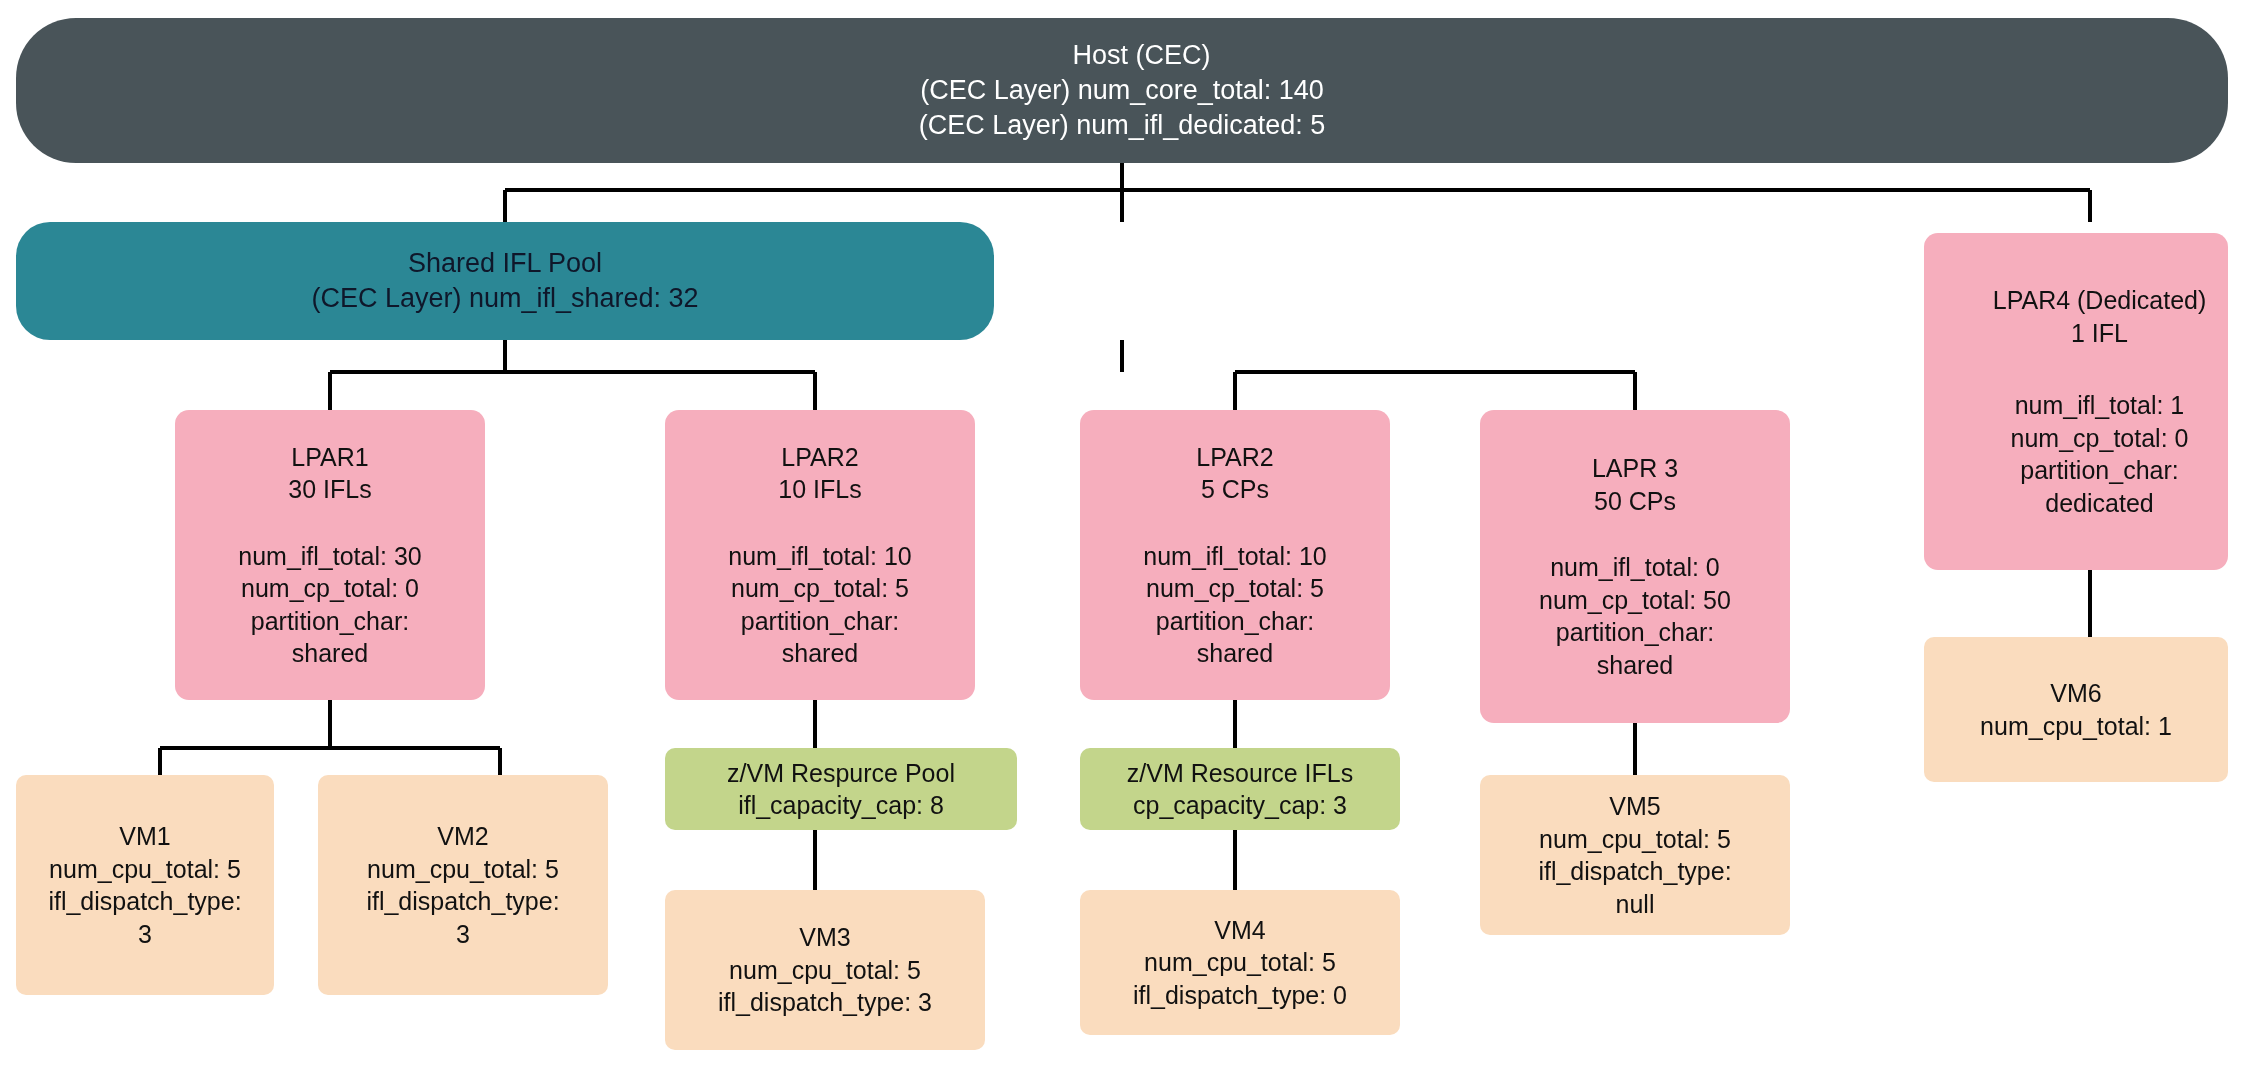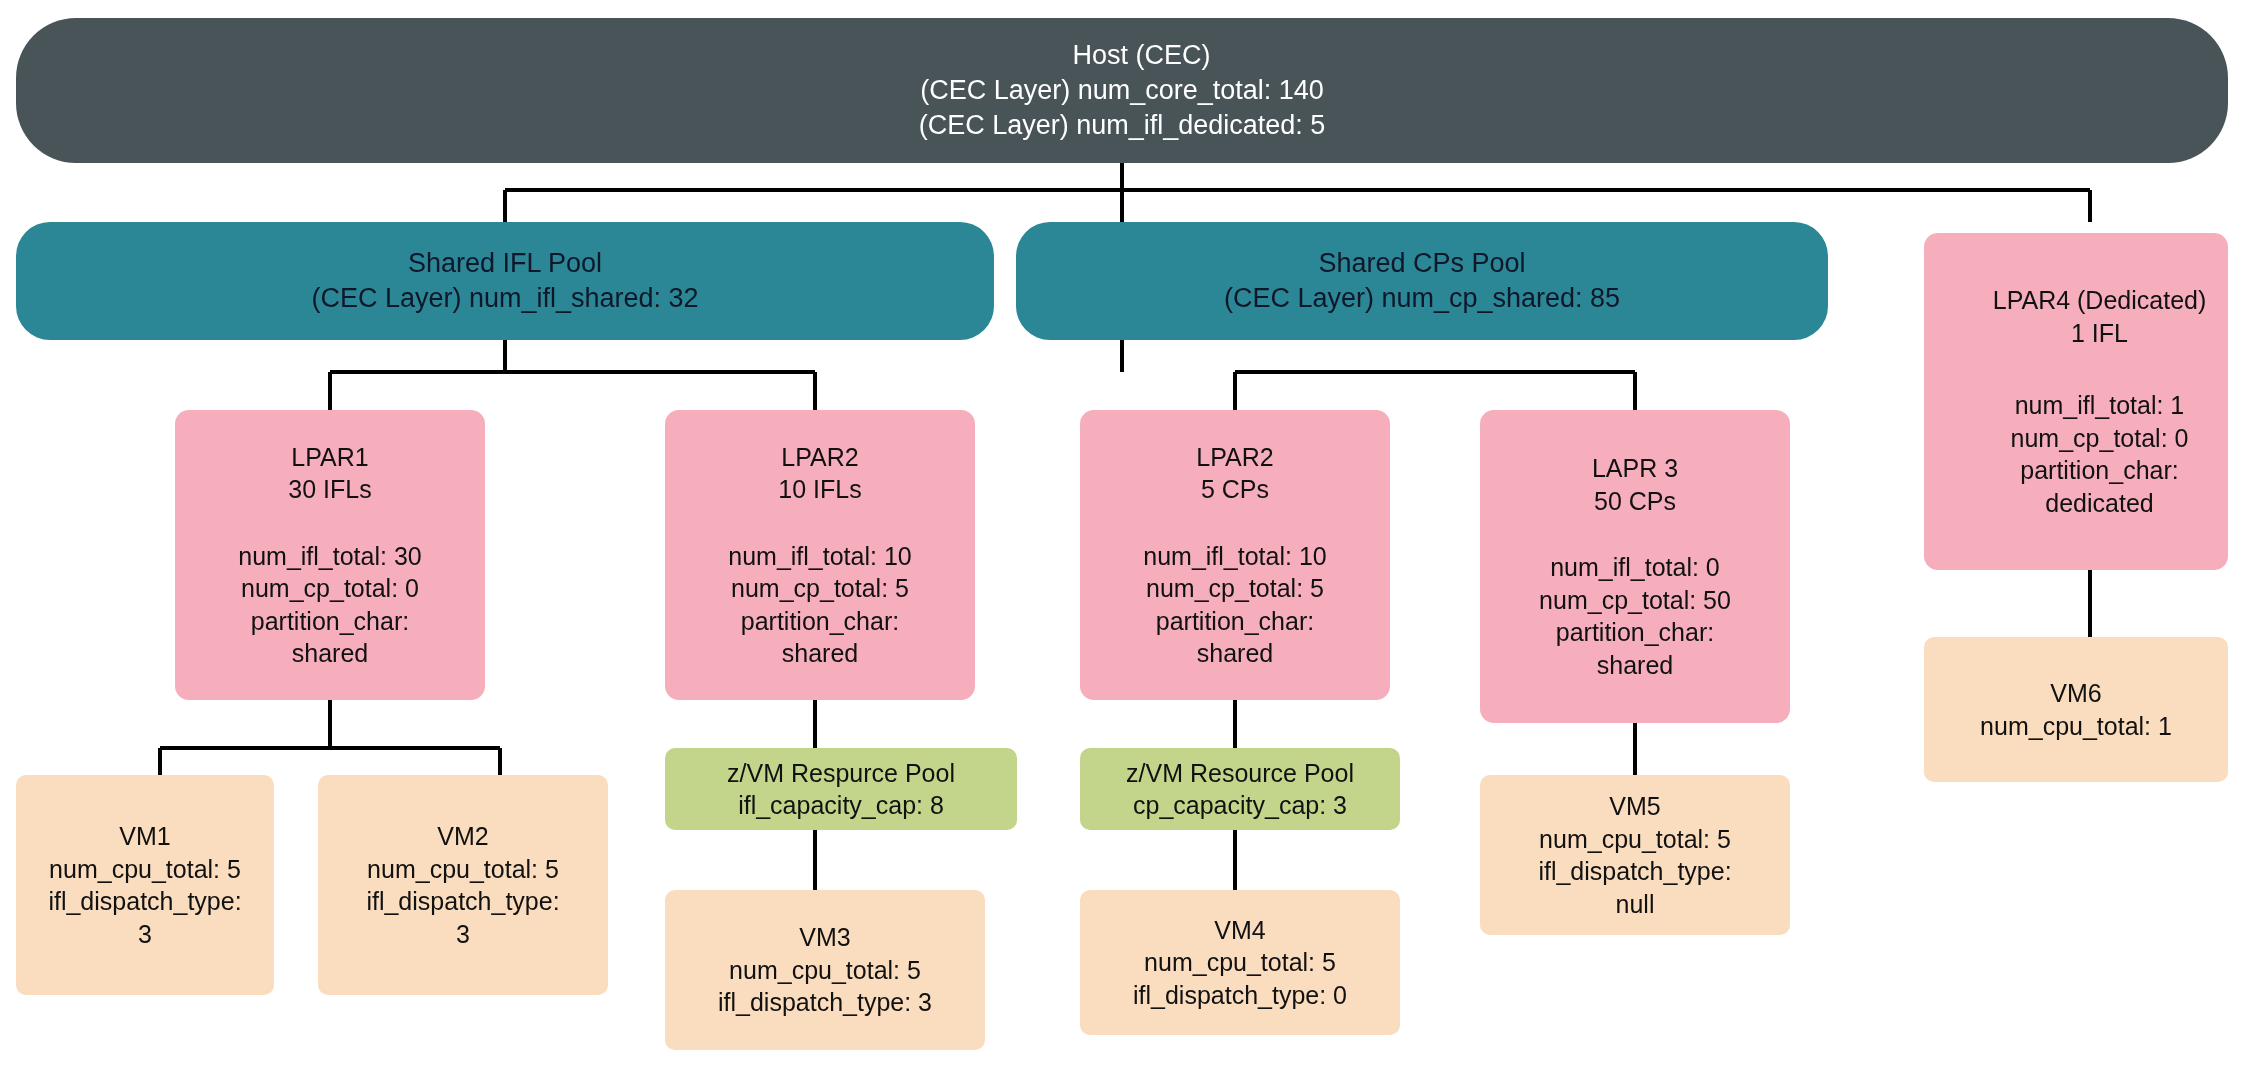--- a/index.html
+++ b/index.html
@@ -120,24 +120,20 @@
     <div class="ttl">Host (CEC)</div>
     <div class="body">(CEC Layer) num_core_total: 140</div>
     <div class="body">(CEC Layer) num_ifl_dedicated: 5</div>
   </div>
 
   <div class="node pool" style="left:16px; top:222px; width:978px; height:118px;">
     <div class="ttl">Shared IFL Pool</div>
     <div class="body">(CEC Layer) num_ifl_shared: 32</div>
   </div>
 
-  <div class="node pool" style="left:1016px; top:222px; width:812px; height:118px;">
-    <div class="ttl">Shared CPs Pool</div>
-    <div class="body">(CEC Layer) num_cp_shared: 85</div>
-  </div>
 
   <div class="node lpar" style="left:175px; top:410px; width:310px; height:290px;">
     <div class="ttl">LPAR1
 30 IFLs</div>
     <div class="body">num_ifl_total: 30
 num_cp_total: 0
 partition_char:
 shared</div>
   </div>
 
@@ -176,21 +172,21 @@
 partition_char:
 dedicated</div>
   </div>
 
   <div class="node zvm" style="left:665px; top:748px; width:352px; height:82px;">
     <div class="ttl">z/VM Respurce Pool</div>
     <div class="body">ifl_capacity_cap: 8</div>
   </div>
 
   <div class="node zvm" style="left:1080px; top:748px; width:320px; height:82px;">
-    <div class="ttl">z/VM Resource Pool</div>
+    <div class="ttl">z/VM Resource IFLs</div>
     <div class="body">cp_capacity_cap: 3</div>
   </div>
 
   <div class="node vm" style="left:16px; top:775px; width:258px; height:220px;">
     <div class="ttl">VM1</div>
     <div class="body">num_cpu_total: 5
 ifl_dispatch_type:
 3</div>
   </div>
 

